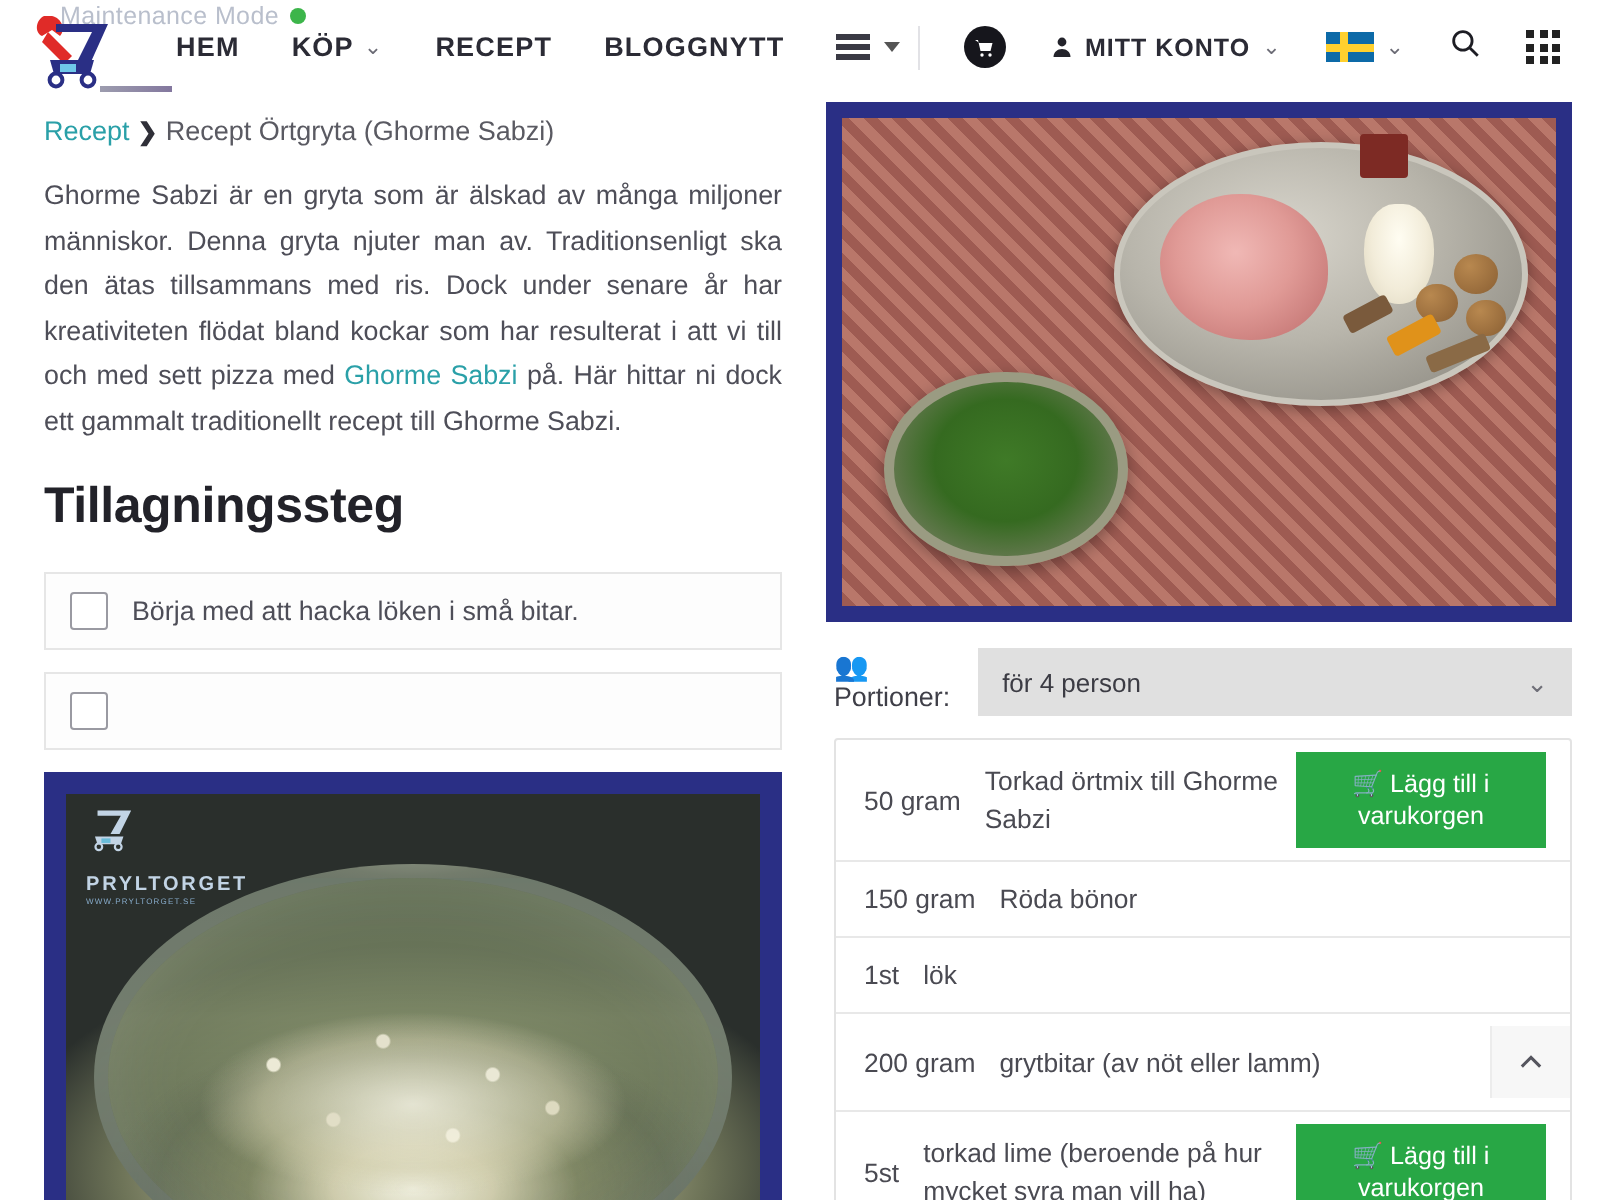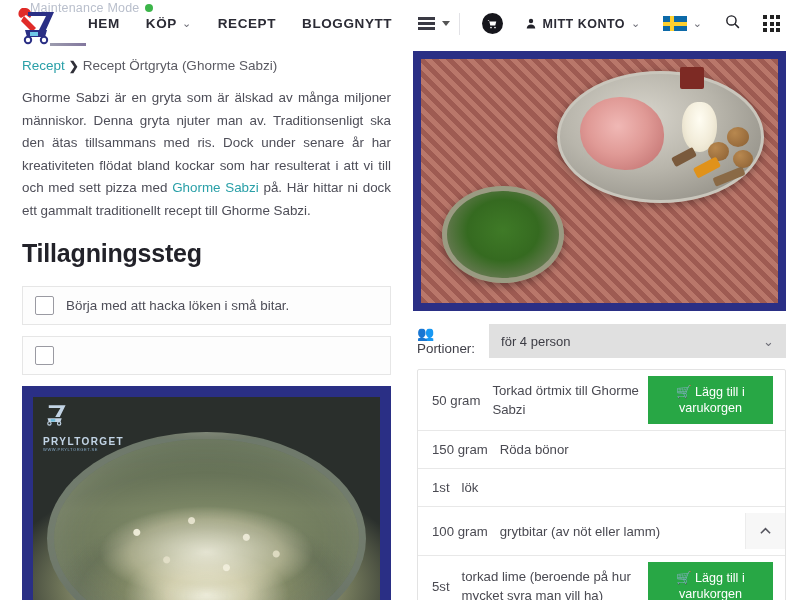--- a/index.html
+++ b/index.html
@@ -564,21 +564,21 @@
         <span class="ing-qty">150 gram</span>
         <span class="ing-name">Röda bönor</span>
       </div>
 
       <div class="ing-row">
         <span class="ing-qty">1st</span>
         <span class="ing-name">lök</span>
       </div>
 
       <div class="ing-row">
-        <span class="ing-qty">100 gram</span>
+        <span class="ing-qty">200 gram</span>
         <span class="ing-name">grytbitar (av nöt eller lamm)</span>
         <span class="collapse-btn">
           <svg width="11" height="8" viewBox="0 0 12 8" fill="none" stroke="#55555e" stroke-width="1.7">
             <polyline points="1,6.5 6,1.5 11,6.5"></polyline>
           </svg>
         </span>
       </div>
 
       <div class="ing-row tall">
         <span class="ing-qty">5st</span>

